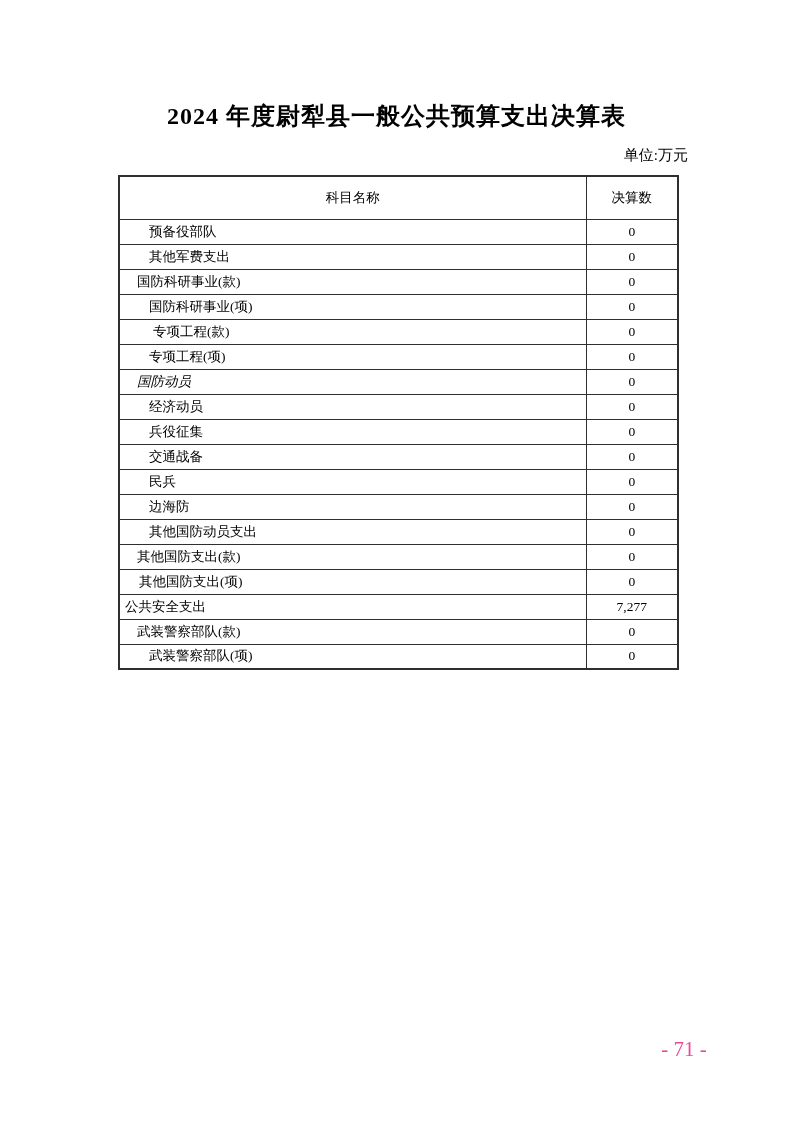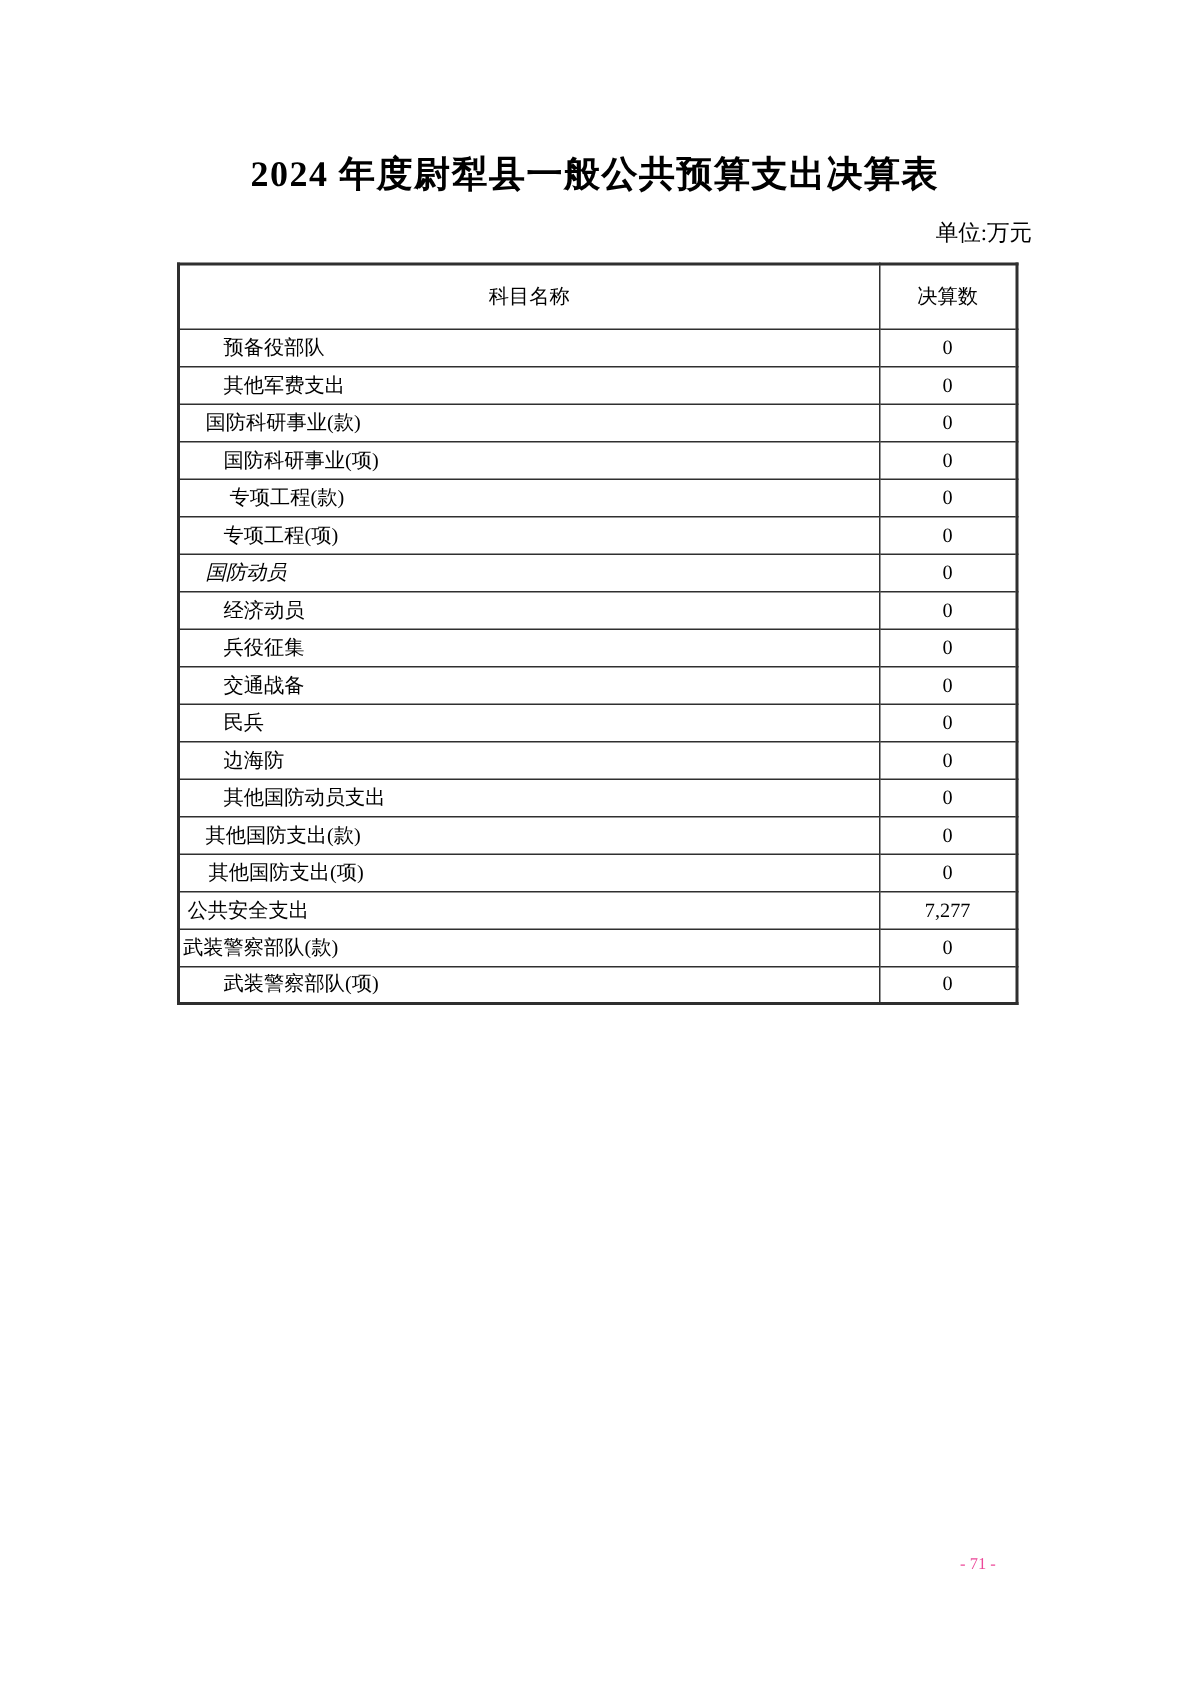--- a/index.html
+++ b/index.html
@@ -65,24 +65,24 @@
     text-align: center;
   }
   table.budget-table td {
     height: 25px;
   }
   td.name-cell  { text-align: left; }
   td.value-cell { text-align: center; }
   .page-number {
     position: absolute;
     top: 1037px;
-    left: 597px;
+    left: 629px;
     width: 110px;
     text-align: center;
-    font-size: 11px;
+    font-size: 21px;
     color: #ec4899;
   }
 </style>
 </head>
 <body>
 
 <div class="page">
 
   <div class="doc-title">2024 年度尉犁县一般公共预算支出决算表</div>
 
@@ -175,21 +175,21 @@
     <td class="name-cell" style="padding-left: 19px;">其他国防支出(项)</td>
     <td class="value-cell">0</td>
   </tr>
 
   <tr>
     <td class="name-cell" style="padding-left: 5px;">公共安全支出</td>
     <td class="value-cell">7,277</td>
   </tr>
 
   <tr>
-    <td class="name-cell" style="padding-left: 2px;">武装警察部队(款)</td>
+    <td class="name-cell" style="padding-left: 17px;">武装警察部队(款)</td>
     <td class="value-cell">0</td>
   </tr>
 
   <tr>
     <td class="name-cell" style="padding-left: 29px;">武装警察部队(项)</td>
     <td class="value-cell">0</td>
   </tr>
 </tbody>
   </table>
 

